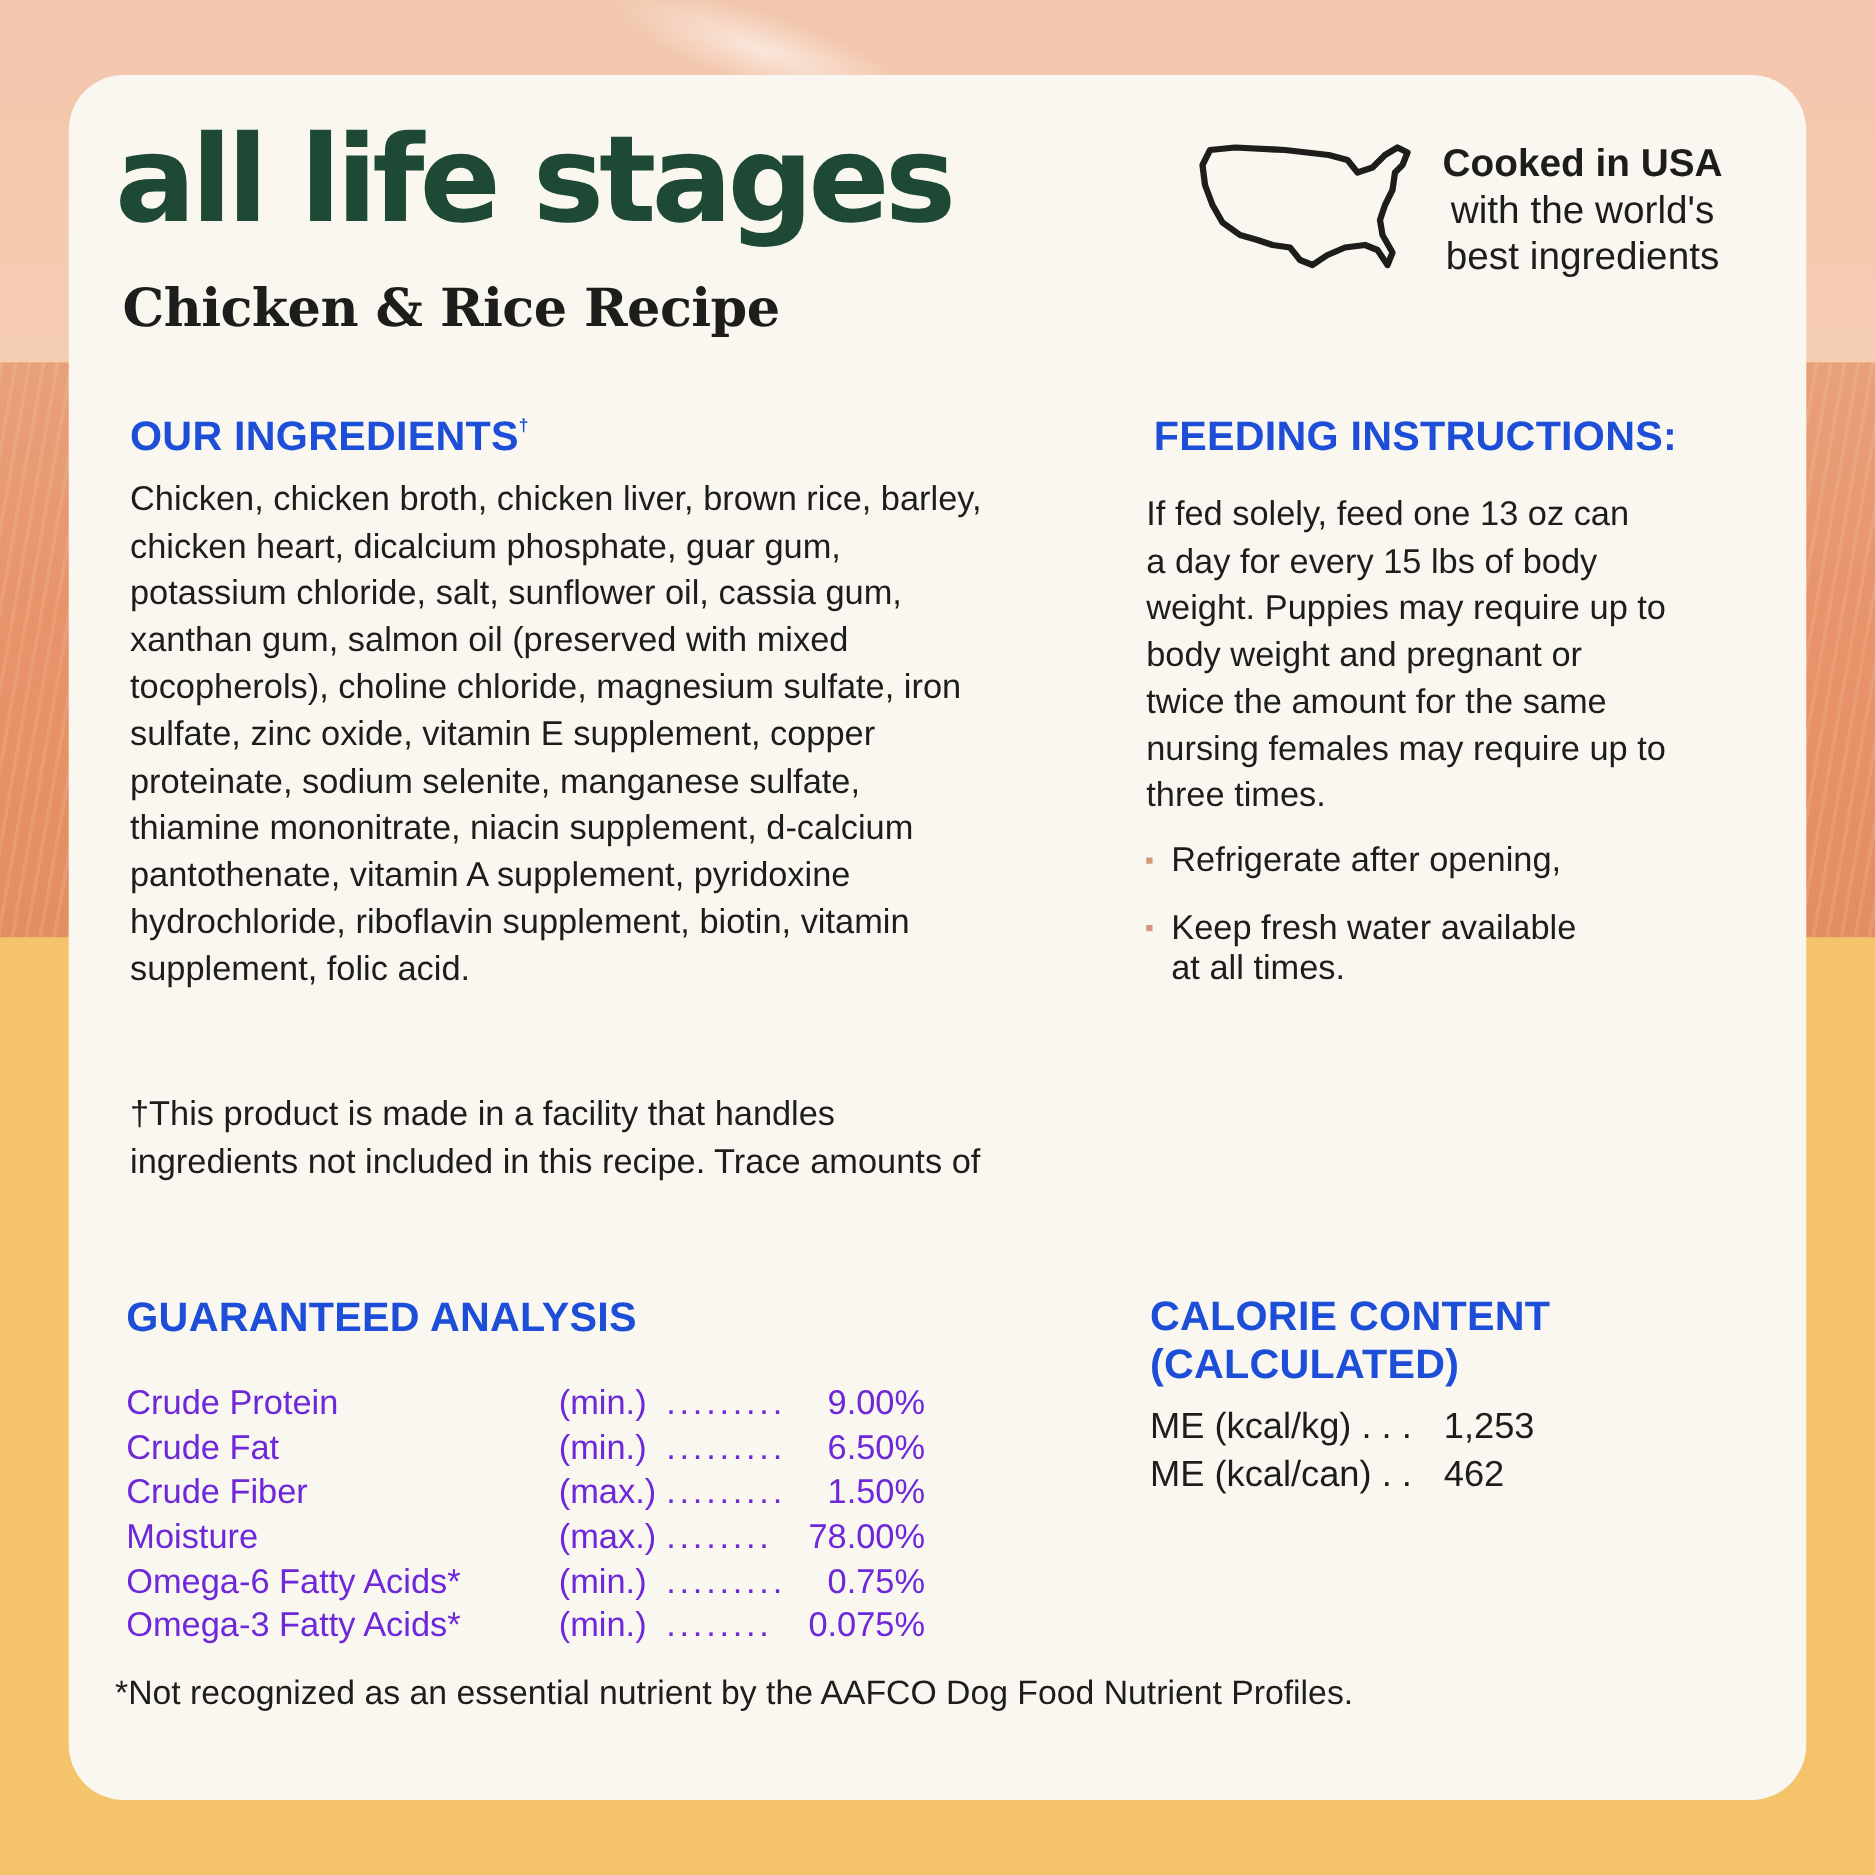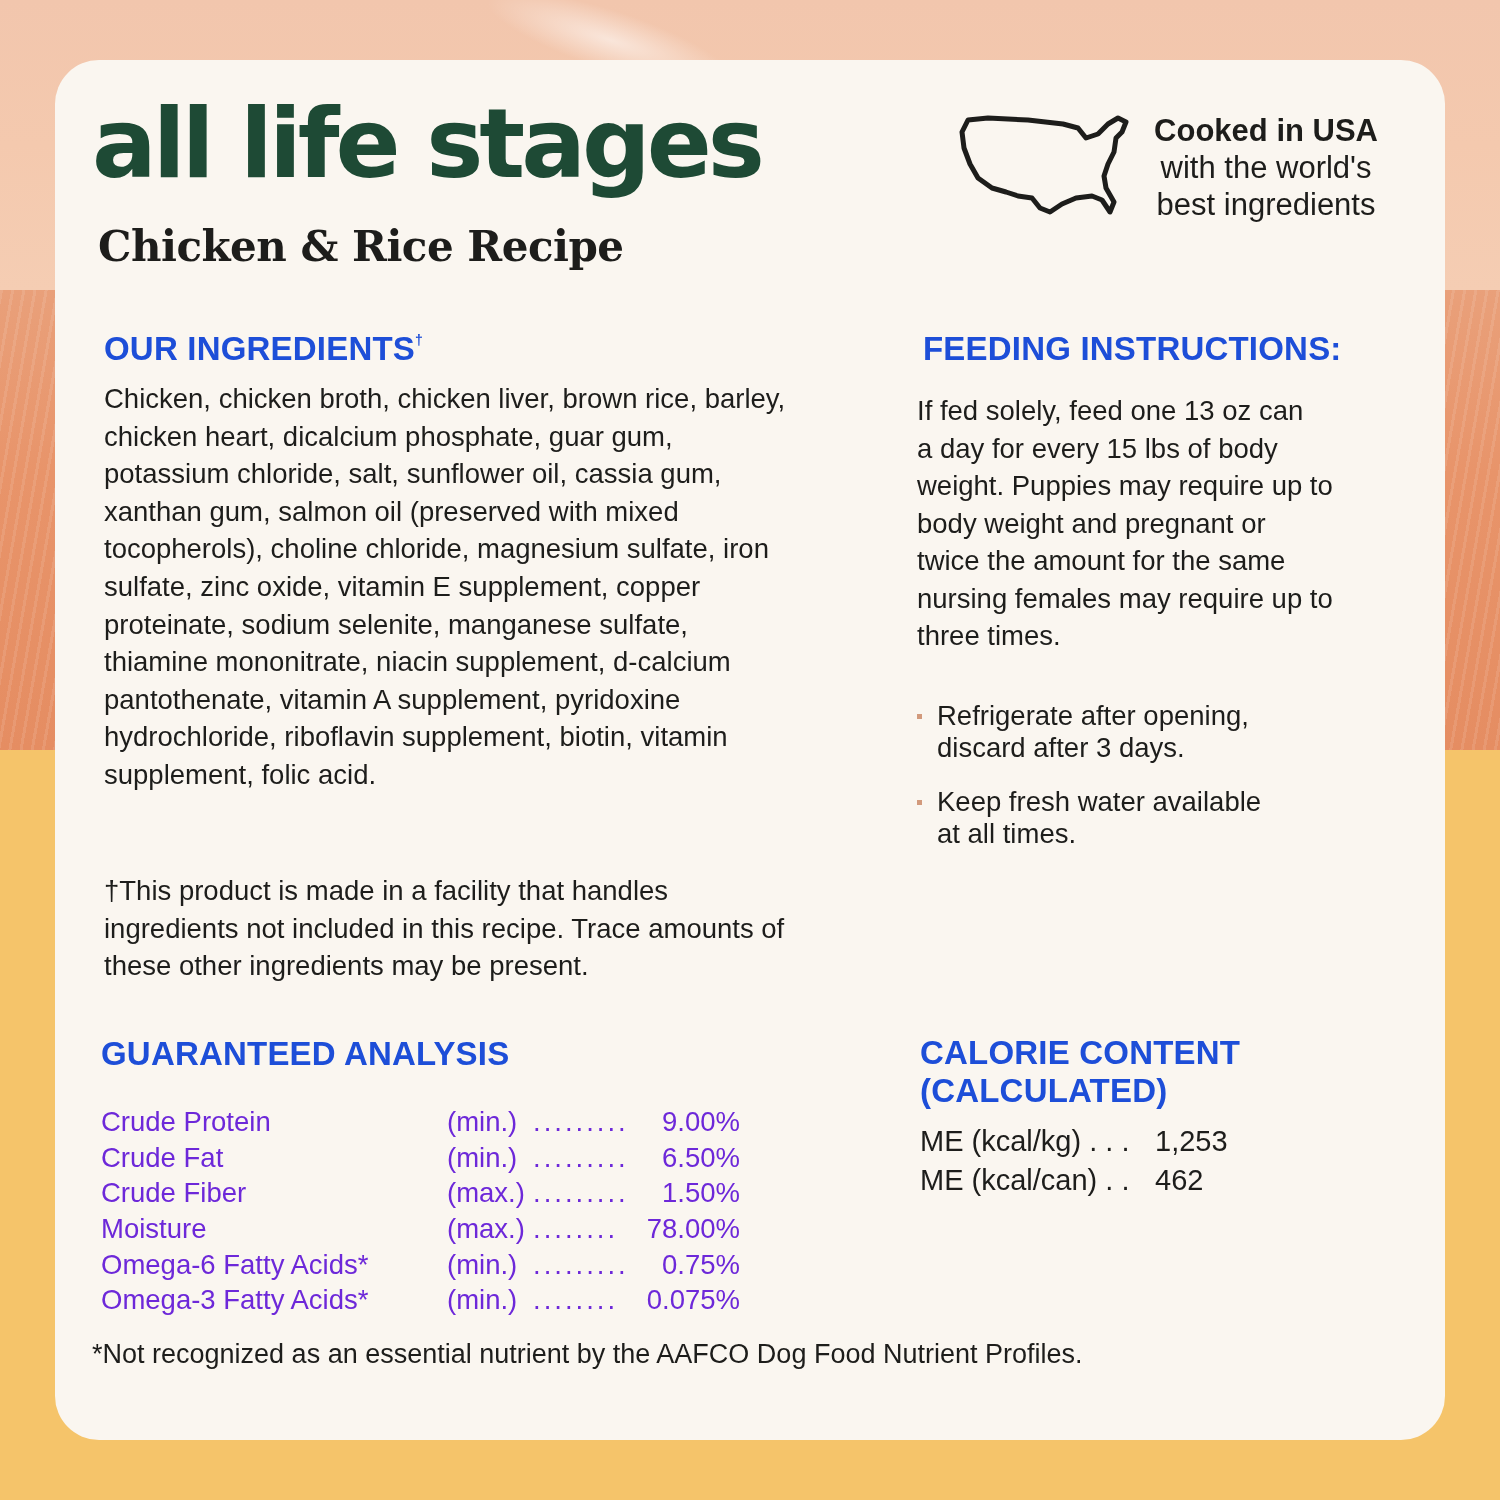--- a/index.html
+++ b/index.html
@@ -54,21 +54,21 @@
       position: absolute; font-weight: bold; font-size: 33px; color: #1d4ed8; letter-spacing: 0.2px;
     }
     .h2 sup { font-size: 14px; vertical-align: top; position: relative; top: 2px; }
     .body {
       position: absolute; font-size: 27.5px; line-height: 37.6px; color: #1d1d1b;
     }
     .body .line { display: block; white-space: nowrap; }
     .ingredients { left: 104px; top: 380px; width: 760px; }
     .footnote { left: 104px; top: 872px; width: 760px; }
     .feeding { left: 917px; top: 392px; width: 460px; line-height: 37.5px; }
-    .bullets { position: absolute; left: 917px; top: 672px; width: 440px; font-size: 27.5px; color: #1d1d1b; margin-top: 28px; }
+    .bullets { position: absolute; left: 917px; top: 672px; width: 440px; font-size: 27.5px; color: #1d1d1b; }
     .bullet { position: relative; padding-left: 20px; line-height: 32px; margin-bottom: 22px; }
     .bullet .dot {
       position: absolute; left: 0; top: 14px; width: 5px; height: 5px; background: #d29a7c;
     }
     .bullet .line { display: block; white-space: nowrap; }
     .ga-table {
       position: absolute; left: 101px; top: 1104px; width: 645px;
       font-size: 27.5px; color: #6d28d9;
     }
     .ga-row { position: relative; height: 35.7px; line-height: 35.7px; }
@@ -122,39 +122,37 @@
   <span class="line">proteinate, sodium selenite, manganese sulfate,</span>
   <span class="line">thiamine mononitrate, niacin supplement, d-calcium</span>
   <span class="line">pantothenate, vitamin A supplement, pyridoxine</span>
   <span class="line">hydrochloride, riboflavin supplement, biotin, vitamin</span>
   <span class="line">supplement, folic acid.</span>
 </div>
 
 <div class="body footnote">
   <span class="line">†This product is made in a facility that handles</span>
   <span class="line">ingredients not included in this recipe. Trace amounts of</span>
-  <span class="line">these other ingredients may be present.</span>
 </div>
 
 <div class="h2" style="left:923px; top:330px;">FEEDING INSTRUCTIONS:</div>
 <div class="body feeding">
   <span class="line">If fed solely, feed one 13 oz can</span>
   <span class="line">a day for every 15 lbs of body</span>
   <span class="line">weight. Puppies may require up to</span>
   <span class="line">body weight and pregnant or</span>
   <span class="line">twice the amount for the same</span>
   <span class="line">nursing females may require up to</span>
   <span class="line">three times.</span>
 </div>
 
 <div class="bullets">
   <div class="bullet">
     <span class="dot"></span>
     <span class="line">Refrigerate after opening,</span>
-    <span class="line">discard after 3 days.</span>
   </div>
   <div class="bullet">
     <span class="dot"></span>
     <span class="line">Keep fresh water available</span>
     <span class="line">at all times.</span>
   </div>
 </div>
 
 <div class="h2" style="left:101px; top:1035px;">GUARANTEED ANALYSIS</div>
 <div class="ga-table">

